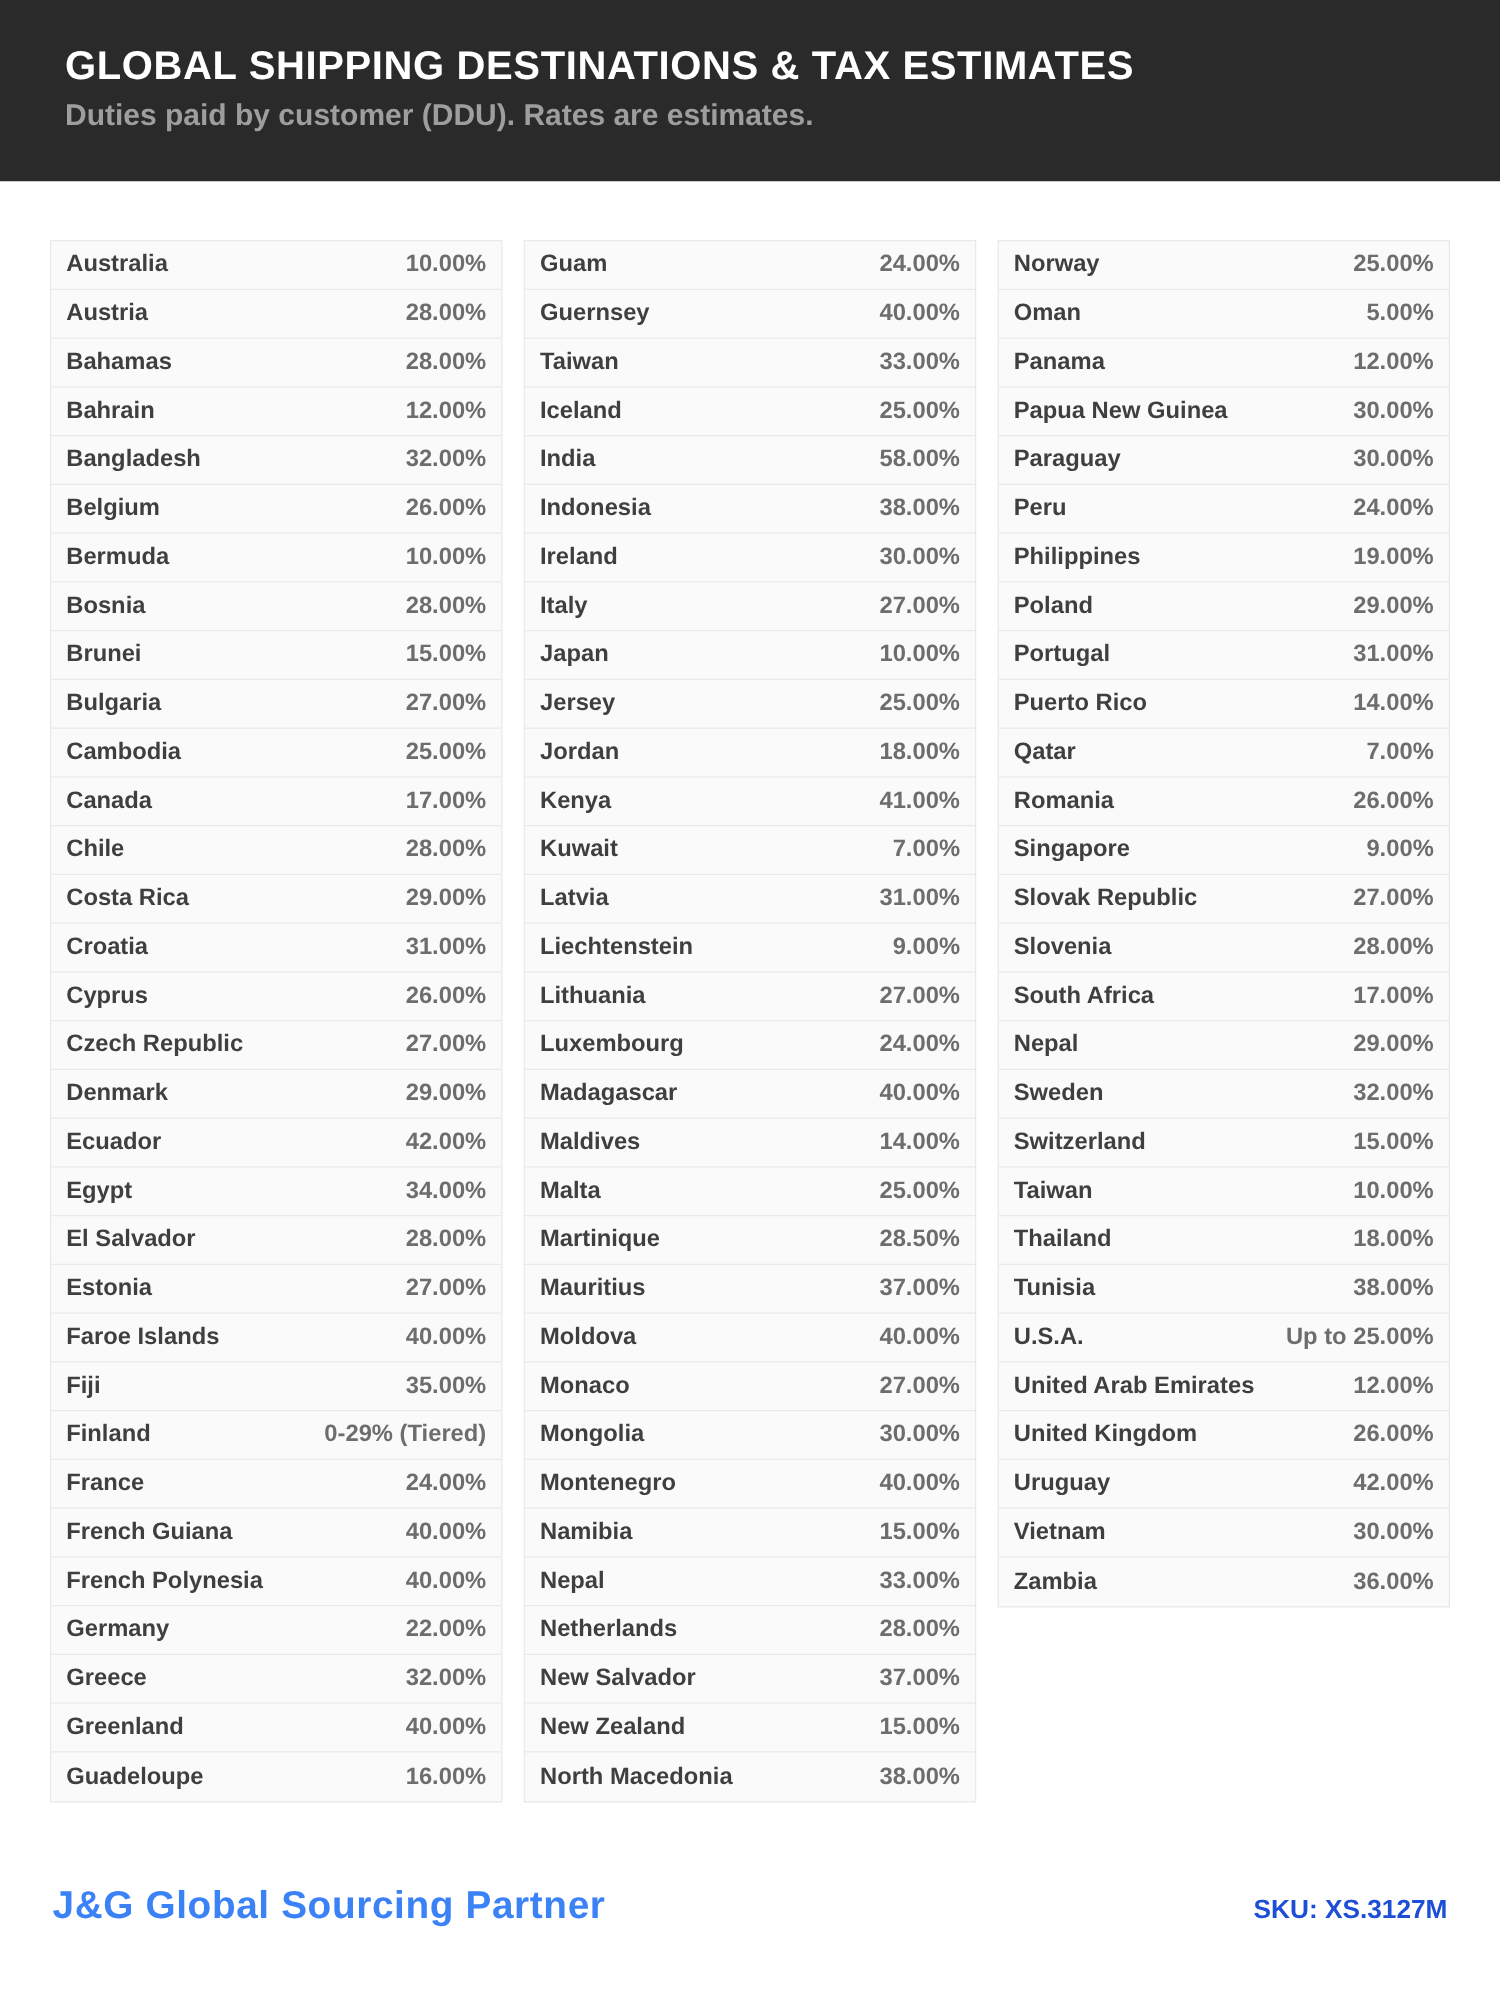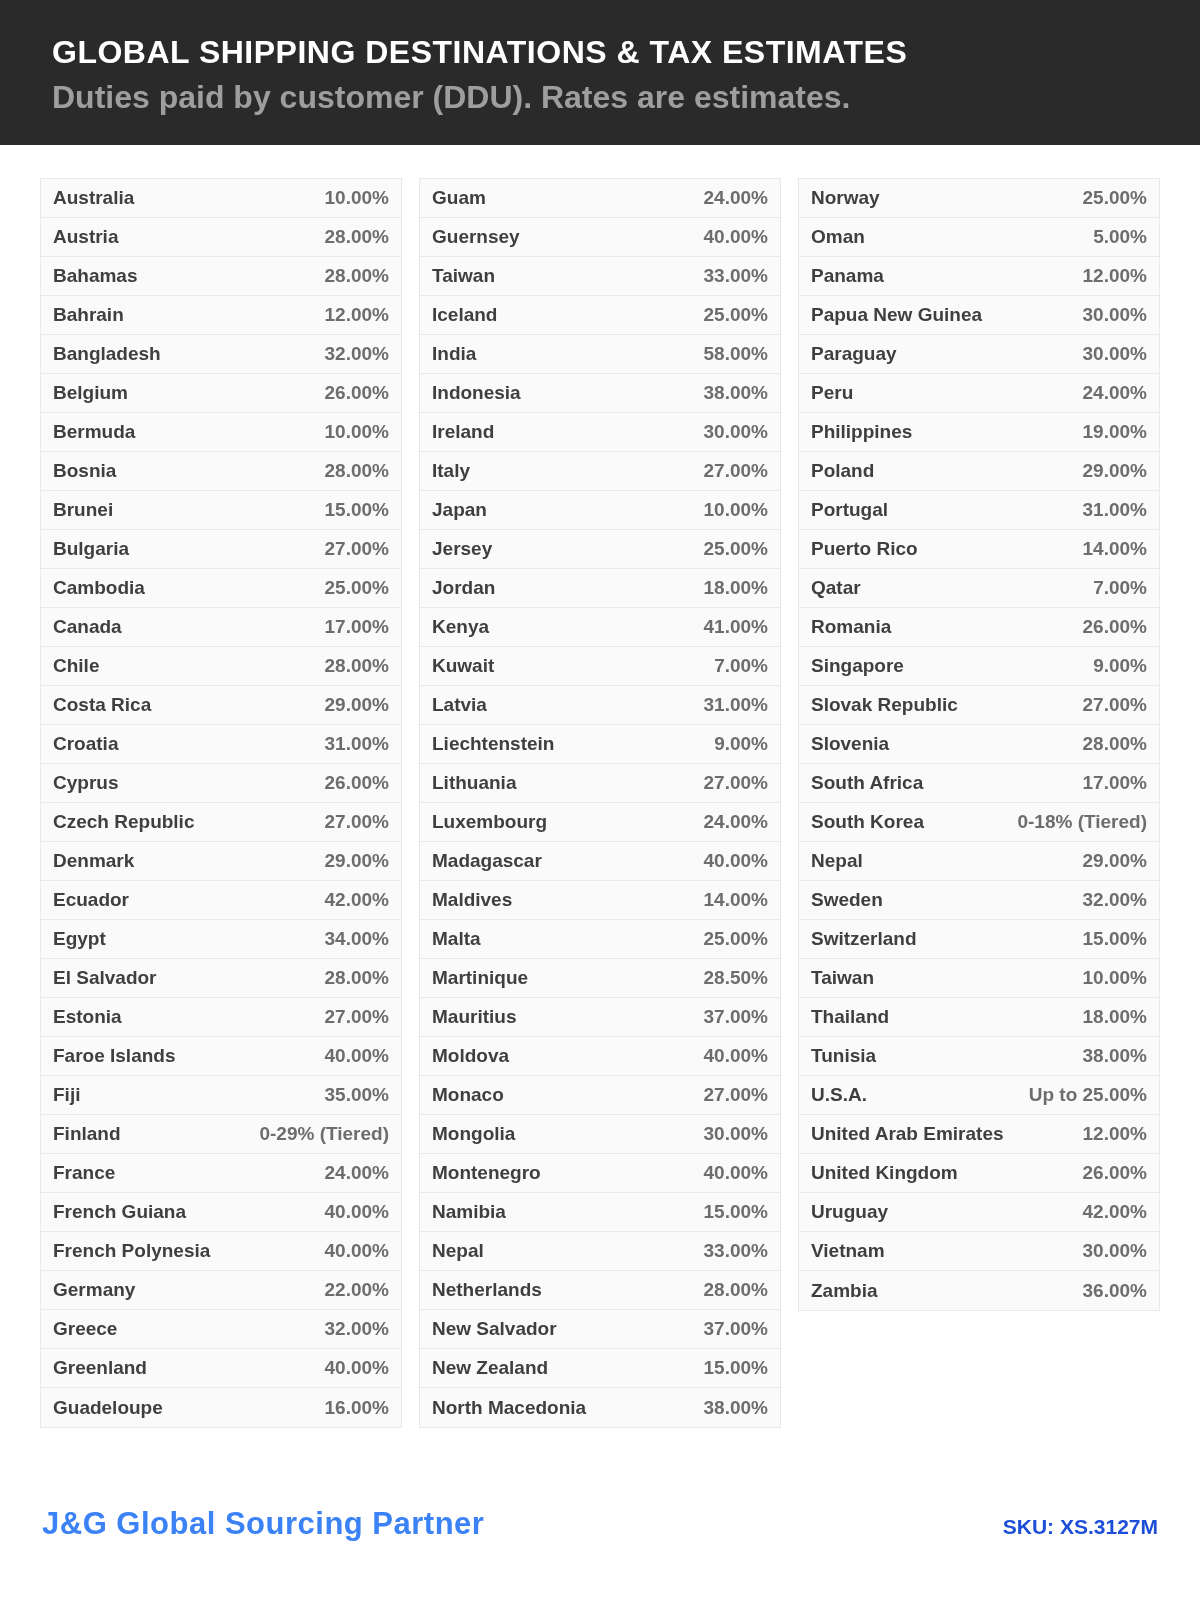--- a/index.html
+++ b/index.html
@@ -19,25 +19,25 @@
     color:#ffffff;
     font-size:32px;
     font-weight:bold;
     letter-spacing:0.5px;
     line-height:1.05;
     white-space:nowrap;
   }
   .header .subtitle {
     margin-top:9px;
     color:#9e9e9e;
-    font-size:32px;
+    font-size:24px;
     font-weight:bold;
   }
   .table-area {
-    padding:33px 40px 0 40px;
+    padding:47px 40px 0 40px;
     display:flex;
     gap:17px;
     align-items:flex-start;
   }
   .col {
     flex:1;
     border:1px solid #e9e9e9;
     background:#fafafa;
   }
   .row {
@@ -411,24 +411,20 @@
       </div>
       <div class="row">
         <span class="country">Slovenia</span>
         <span class="rate">28.00%</span>
       </div>
       <div class="row">
         <span class="country">South Africa</span>
         <span class="rate">17.00%</span>
       </div>
       <div class="row">
-        <span class="country">South Korea</span>
-        <span class="rate">0-18% (Tiered)</span>
-      </div>
-      <div class="row">
         <span class="country">Nepal</span>
         <span class="rate">29.00%</span>
       </div>
       <div class="row">
         <span class="country">Sweden</span>
         <span class="rate">32.00%</span>
       </div>
       <div class="row">
         <span class="country">Switzerland</span>
         <span class="rate">15.00%</span>

